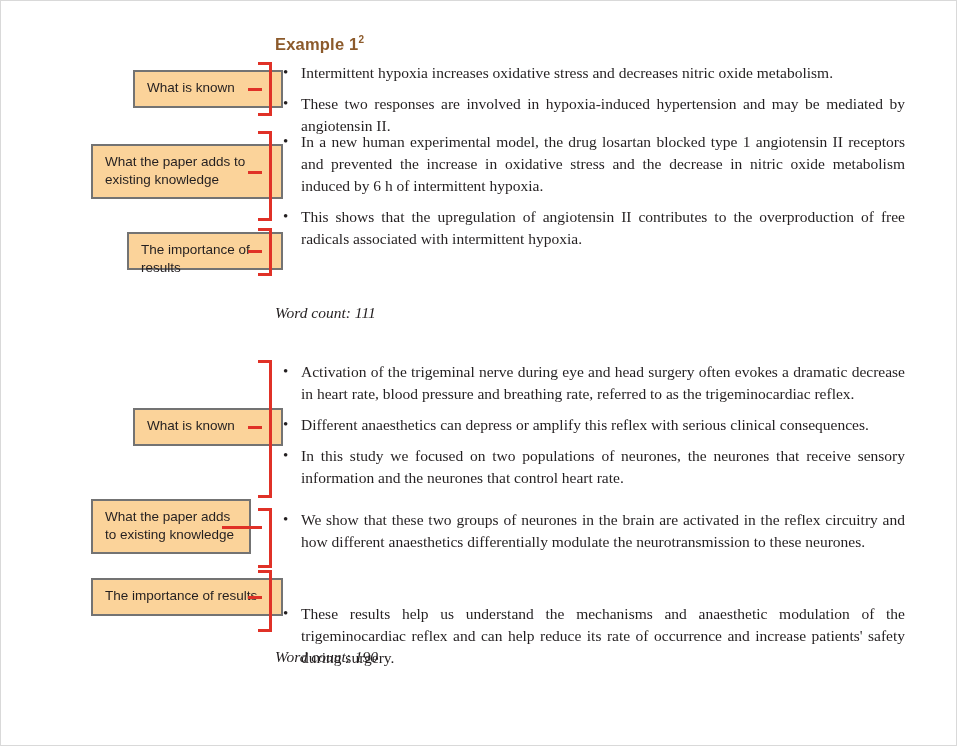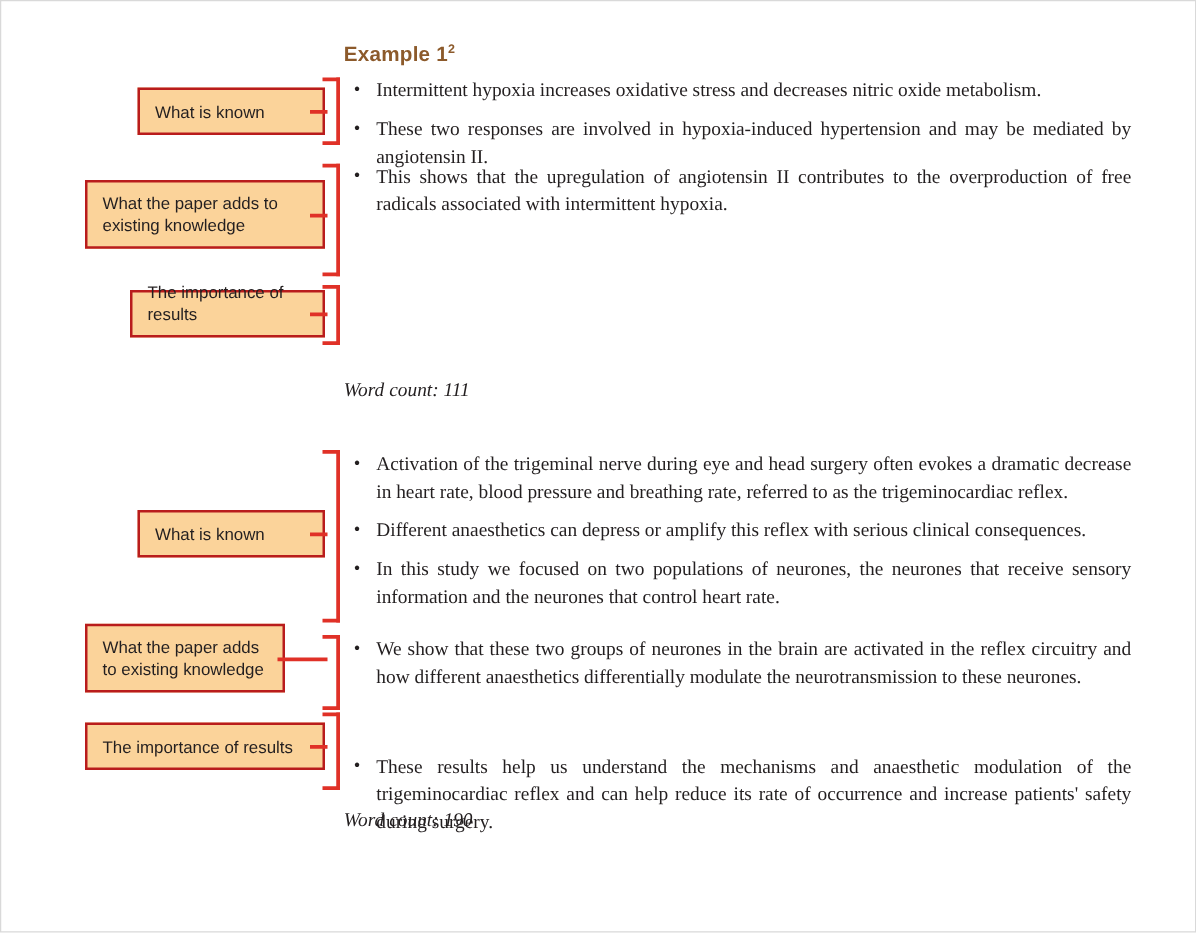--- a/index.html
+++ b/index.html
@@ -33,28 +33,29 @@
     top: 0;
     width: 851px;
     height: 746px;
   }
 
   
   .label-box {
     position: absolute;
     box-sizing: border-box;
     background: #fbd39a;
-    border: 2px solid #b91c1c;
+    border: 2px solid #737373;
     color: #231f20;
     font-family: "Liberation Sans", sans-serif;
     font-size: 13.5px;
     line-height: 1.35;
     padding: 7px 10px 7px 12px;
     display: flex;
-    align-items: flex-end;
+    align-items: flex-start;
+    margin-left: 23px;
   }
 
   
   .bracket {
     position: absolute;
     box-sizing: border-box;
     border: 3px solid #e03127;
     border-left: none;
     width: 14px;
   }
@@ -135,20 +136,21 @@
     <li>These two responses are involved in hypoxia-induced hypertension and may be mediated by angiotensin II.</li>
   </ul>
 
   <div class="label-box" style="left:68px; top:144px; width:192px; height:55px;">
     <span>What the paper adds to existing knowledge</span>
   </div>
   <div class="connector" style="left:248px; top:171px; width:14px;"></div>
   <div class="bracket" style="left:258px; top:131px; height:90px;"></div>
 
   <ul class="bullets col" style="top:131px;">
+    <li>In a new human experimental model, the drug losartan blocked type 1 angiotensin II receptors and prevented the increase in oxidative stress and the decrease in nitric oxide metabolism induced by 6 h of intermittent hypoxia.</li>
     <li>This shows that the upregulation of angiotensin II contributes to the overproduction of free radicals associated with intermittent hypoxia.</li>
   </ul>
 
   <div class="label-box" style="left:104px; top:232px; width:156px; height:38px;">
     <span>The importance of results</span>
   </div>
   <div class="connector" style="left:248px; top:250px; width:14px;"></div>
   <div class="bracket" style="left:258px; top:228px; height:48px;"></div>
 
 

